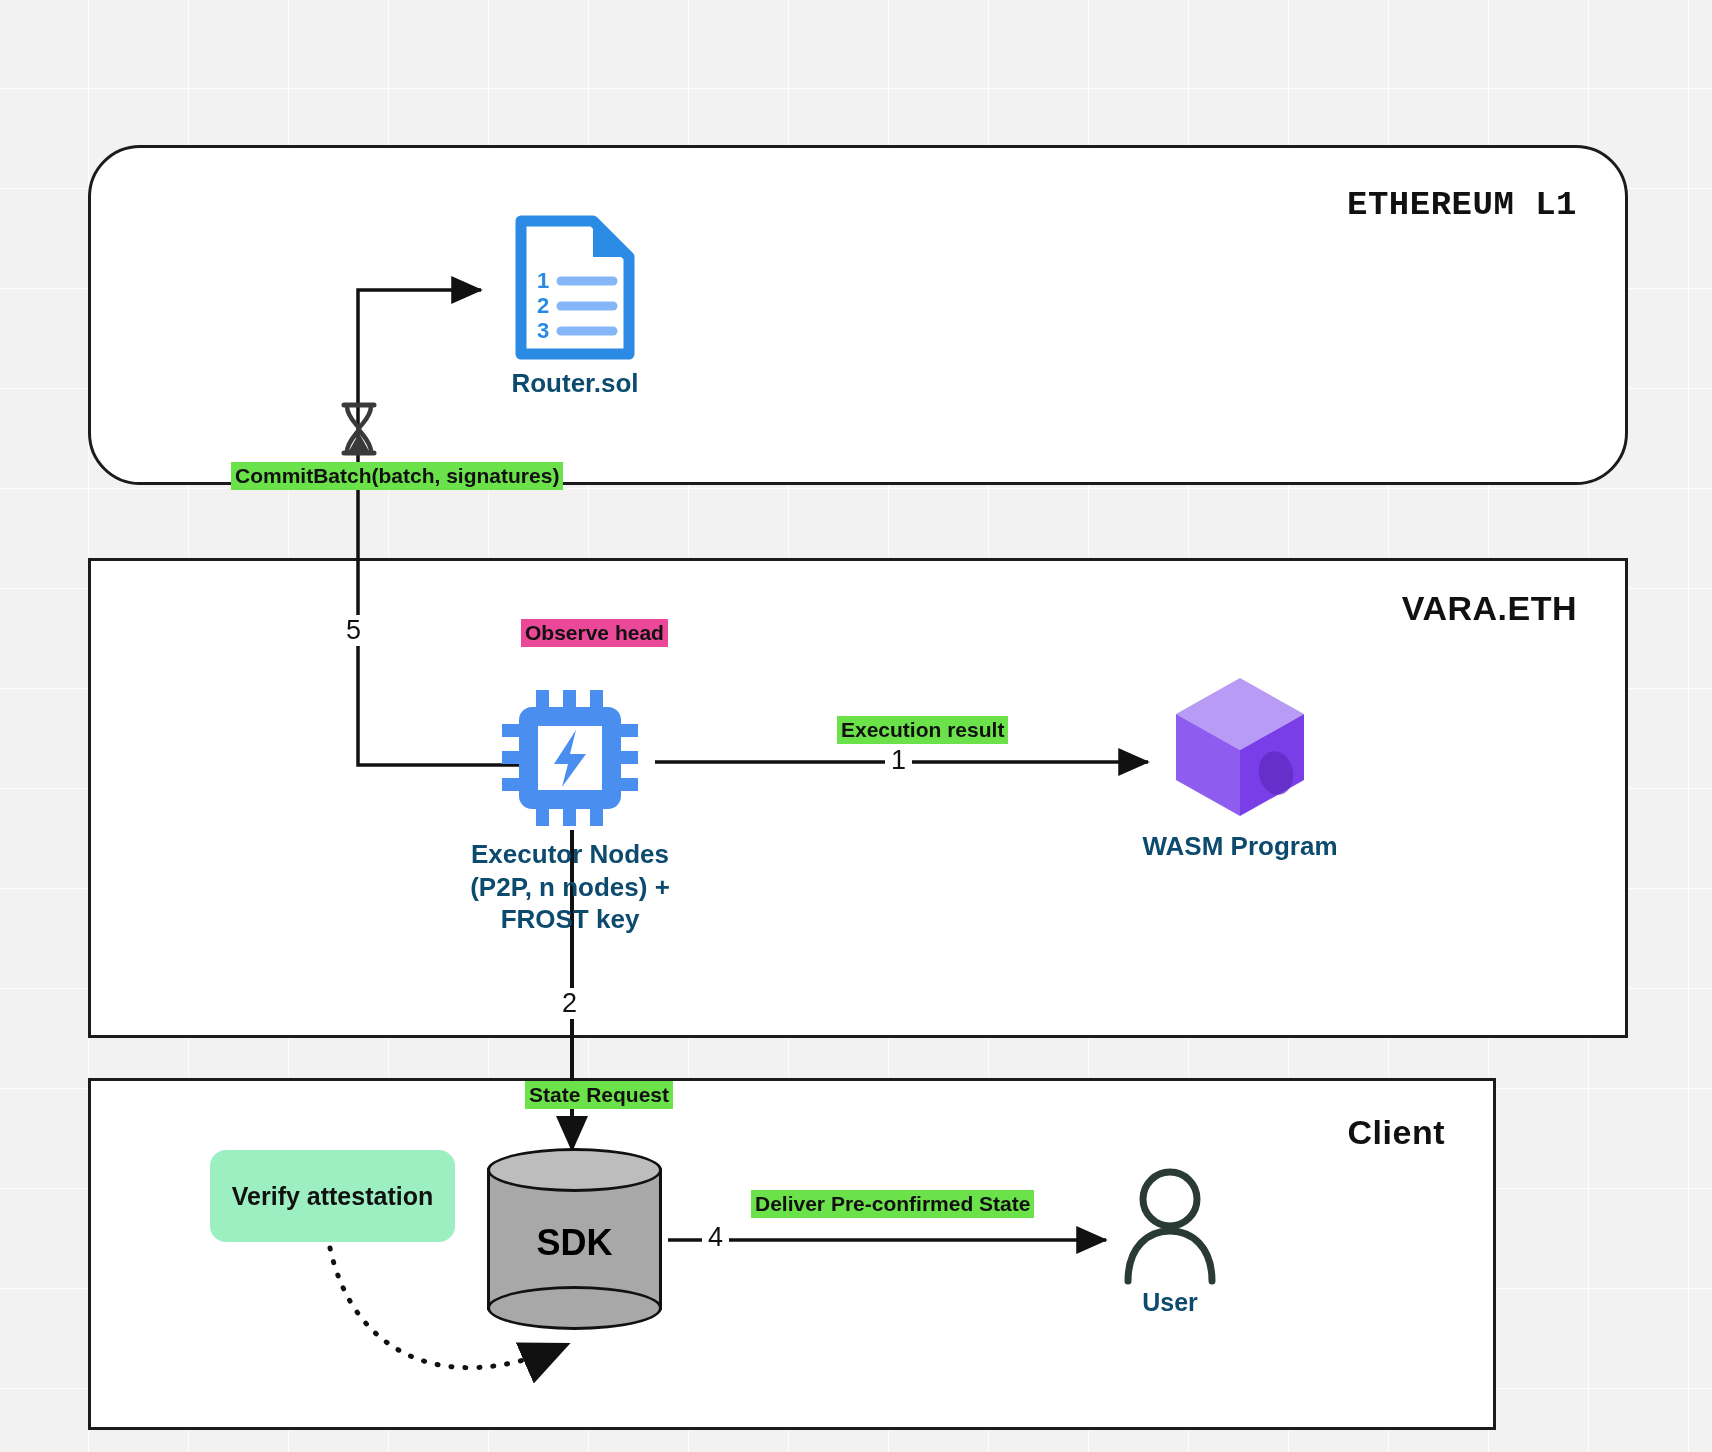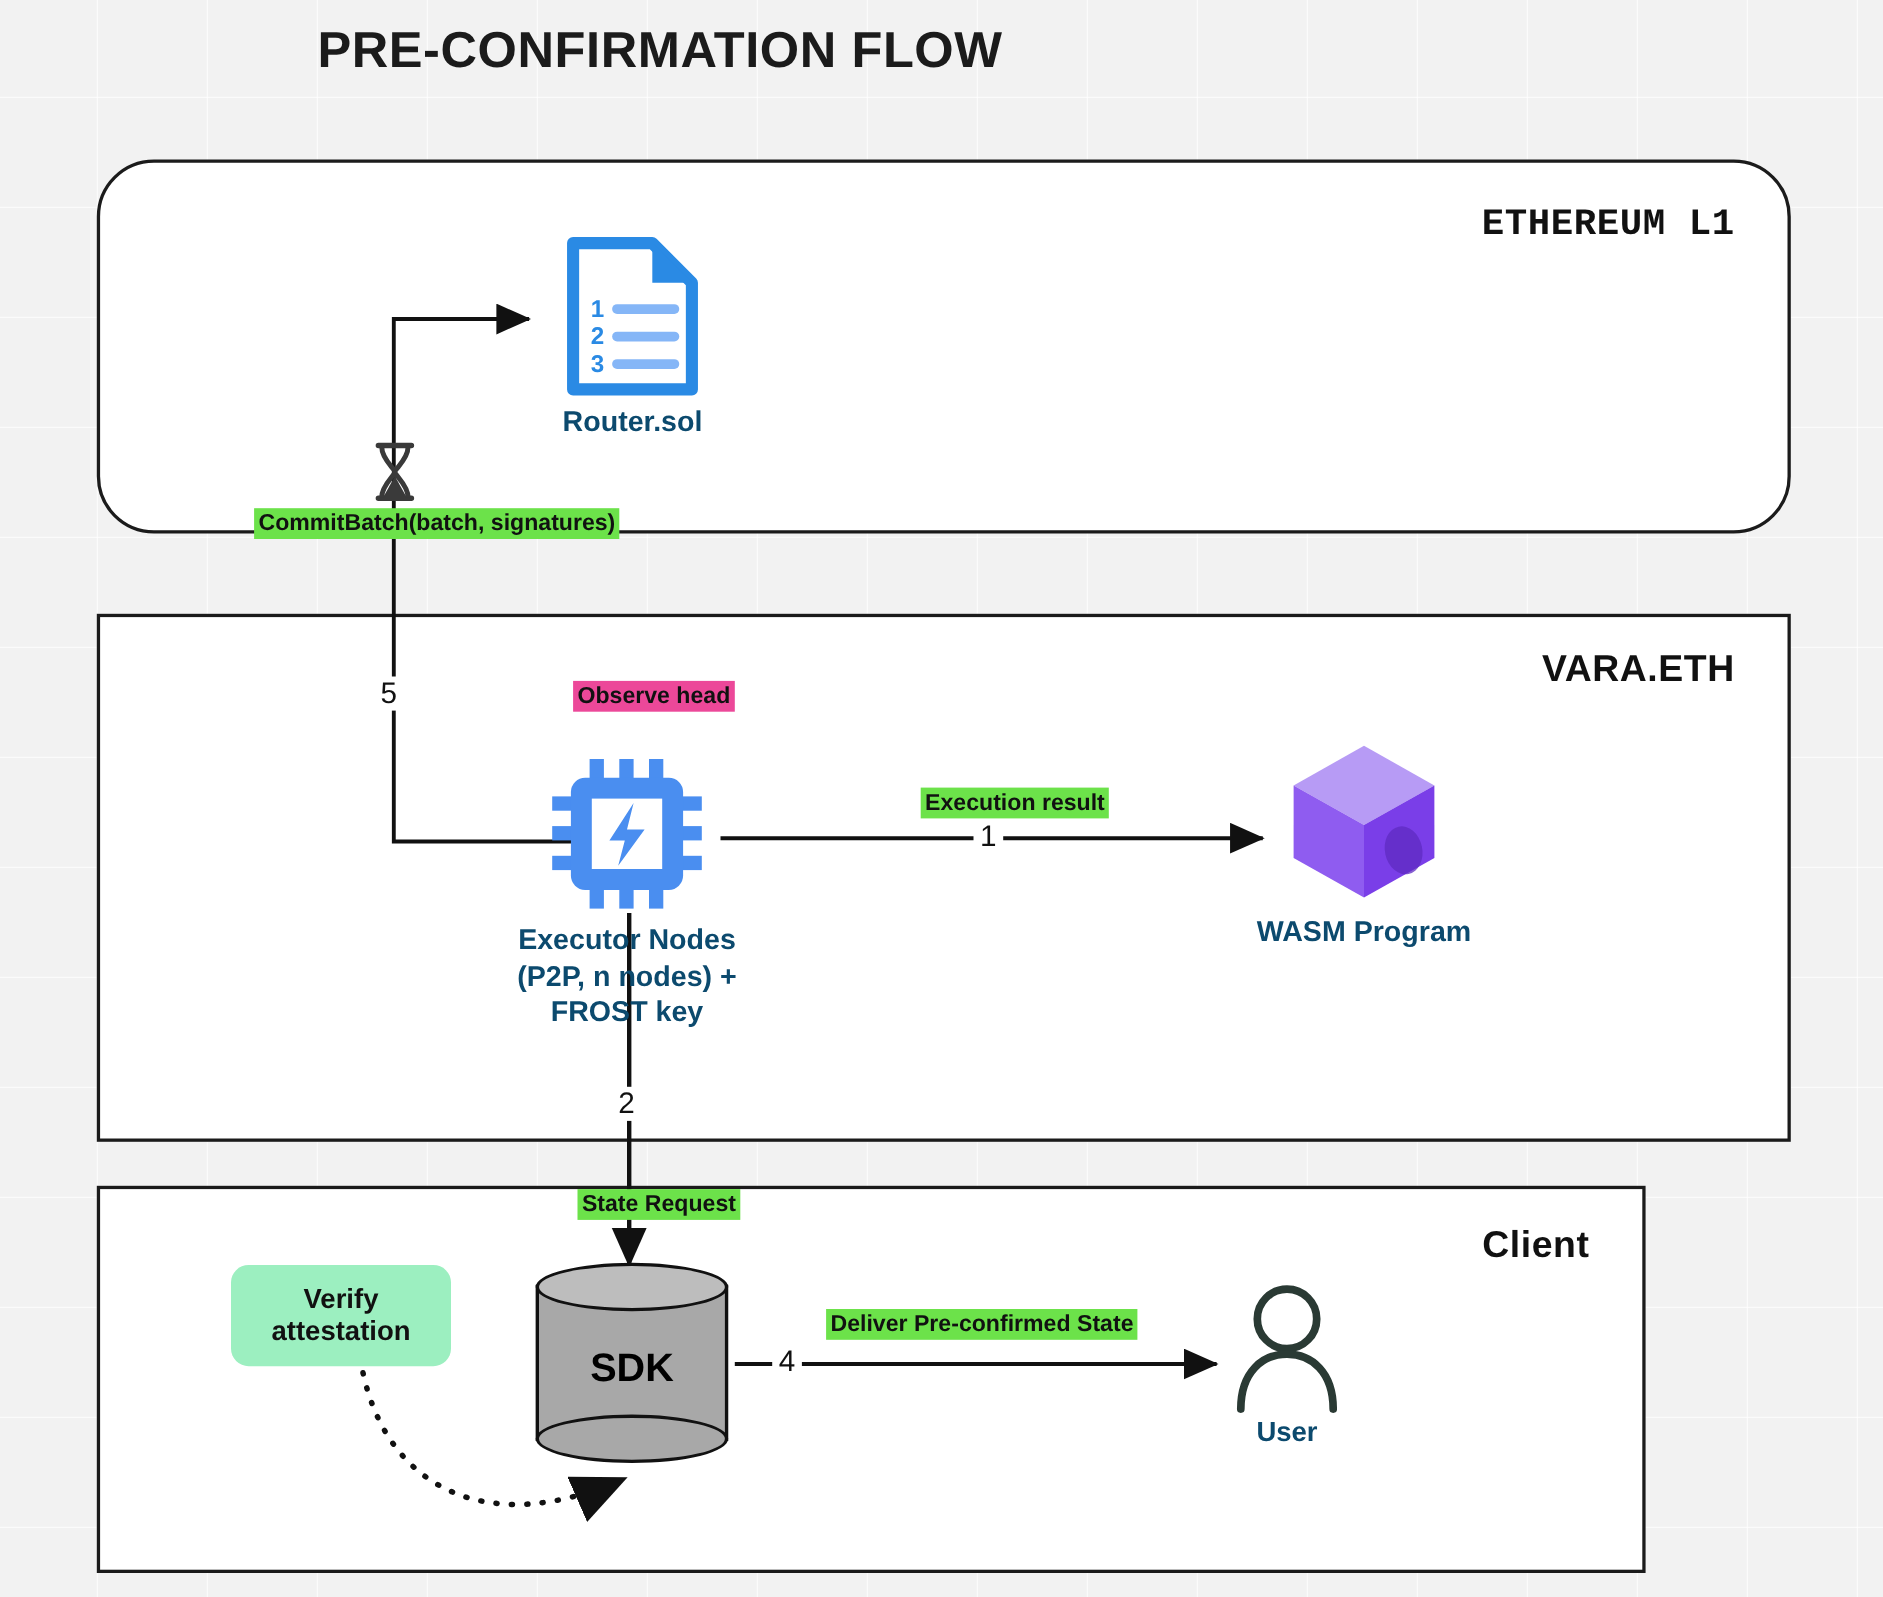--- a/index.html
+++ b/index.html
@@ -105,35 +105,34 @@
   .hl-blue  { background:#ec4899;text-align:center; }
 
   .step-num {
     position:absolute;
     font-size:27px; color:#111; background:#fff;
     padding:0 6px; white-space:nowrap;
   }
 
   
   #verify-box {
-    position:absolute; left:210px; top:1150px; width:200px; height:92px;
+    position:absolute; left:210px; top:1150px; width:245px; height:92px;
     background:#9cefc0; border-radius:16px;
     display:flex; align-items:center; justify-content:center;
     font-size:25px; font-weight:bold; color:#111;
     text-align:center;
   }
 </style>
 </head>
 <body>
 
 <div id="grid"></div>
 
 <div id="stage">
 
-  <div class="title">PRE-CONFIRMATION FLOW</div>
 
   <div class="panel" id="panel-eth">
     <div class="panel-title" id="title-eth">ETHEREUM L1</div>
   </div>
 
   <div class="panel" id="panel-vara">
     <div class="panel-title" id="title-vara">VARA.ETH</div>
   </div>
 
   <div class="panel" id="panel-client">

